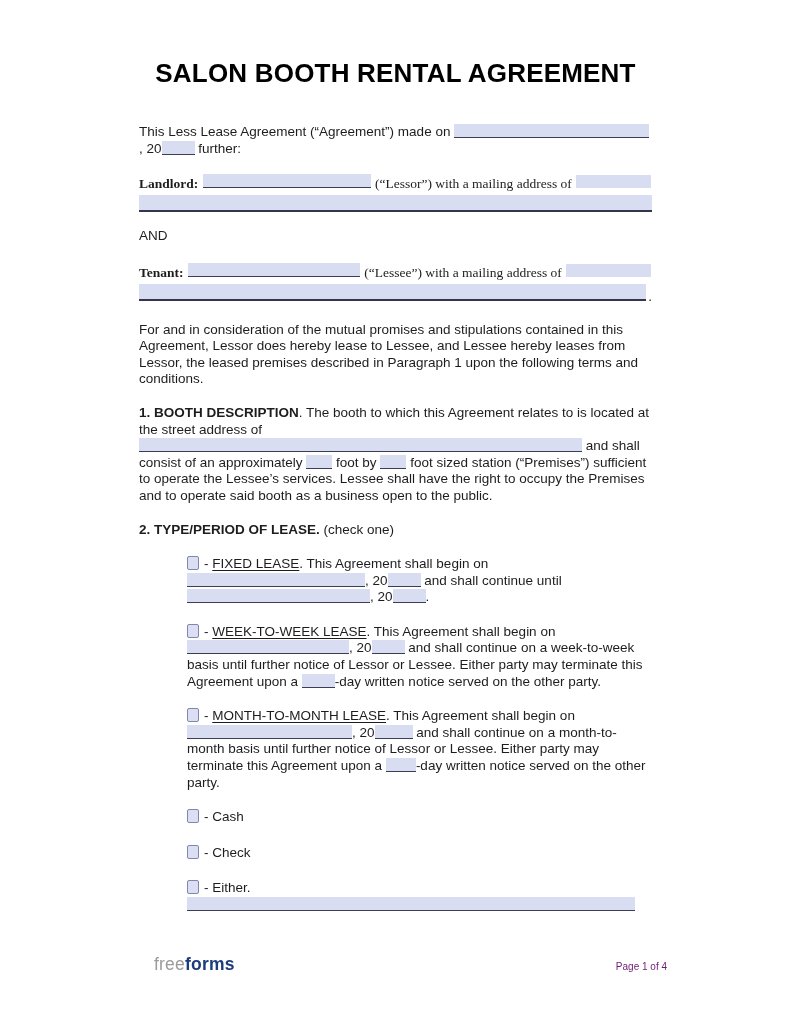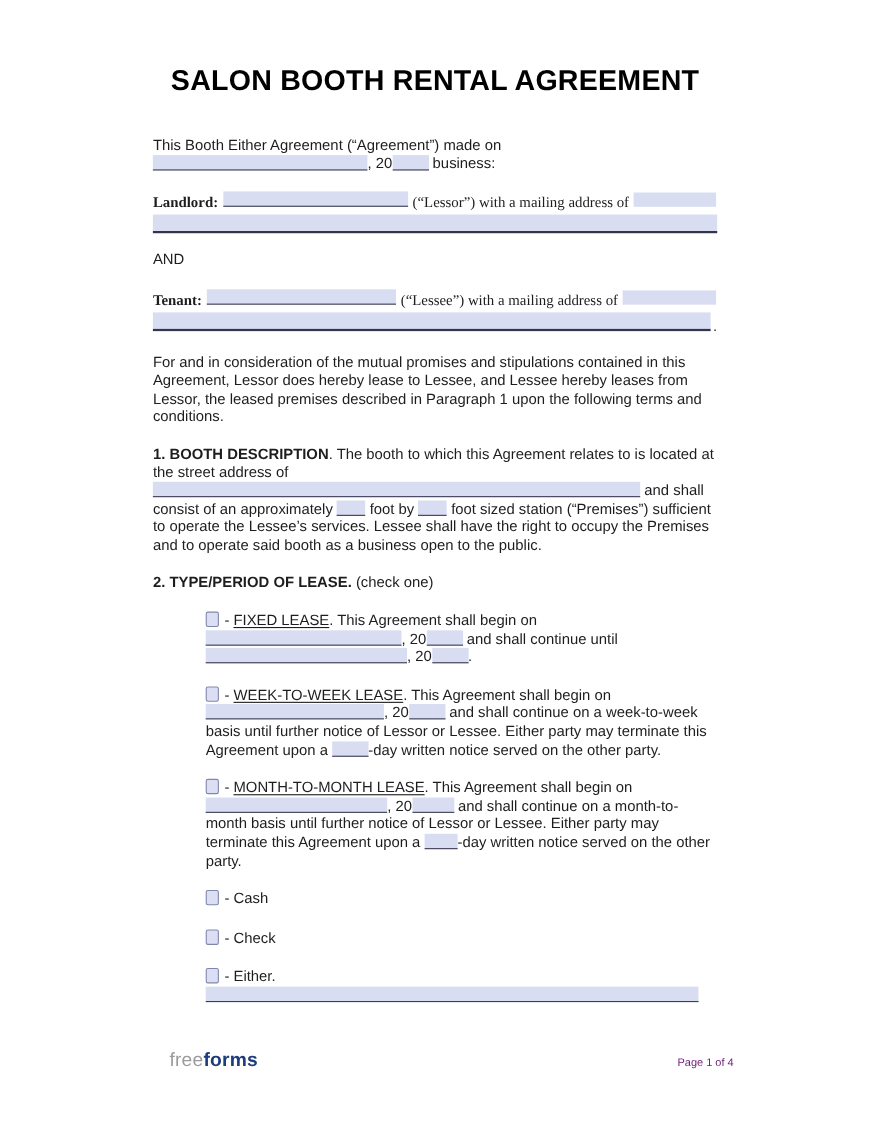--- a/index.html
+++ b/index.html
@@ -78,21 +78,21 @@
   .logo .forms { color:#1d3c7c; font-weight:bold; }
   .pagenum { font-size:10px; color:#701a75; }
 </style>
 </head>
 <body>
 
 <div class="page">
 
   <h1 class="doc-title">SALON BOOTH RENTAL AGREEMENT</h1>
 
-  <p class="para"><span>This Booth Either Agreement (“Agreement”) made on </span><span class="blank" style="width:195px"></span><span>, 20</span><span class="blank" style="width:33px"></span><span> business:</span></p>
+  <p class="para"><span>This Less Lease Agreement (“Agreement”) made on </span><span class="blank" style="width:195px"></span><span>, 20</span><span class="blank" style="width:33px"></span><span> further:</span></p>
 
   <div class="party-block">
     <div class="party-line">
       <span class="b pre">Landlord</span>
         <span class="b pre">: </span>
         <span class="blank" style="width:168px"></span>
         <span class="pre"> (“Lessor”) with a mailing address of </span>
         <span class="blank nl grow"></span>
     </div>
     <div class="blank-line" style="margin-top:2px"></div>

